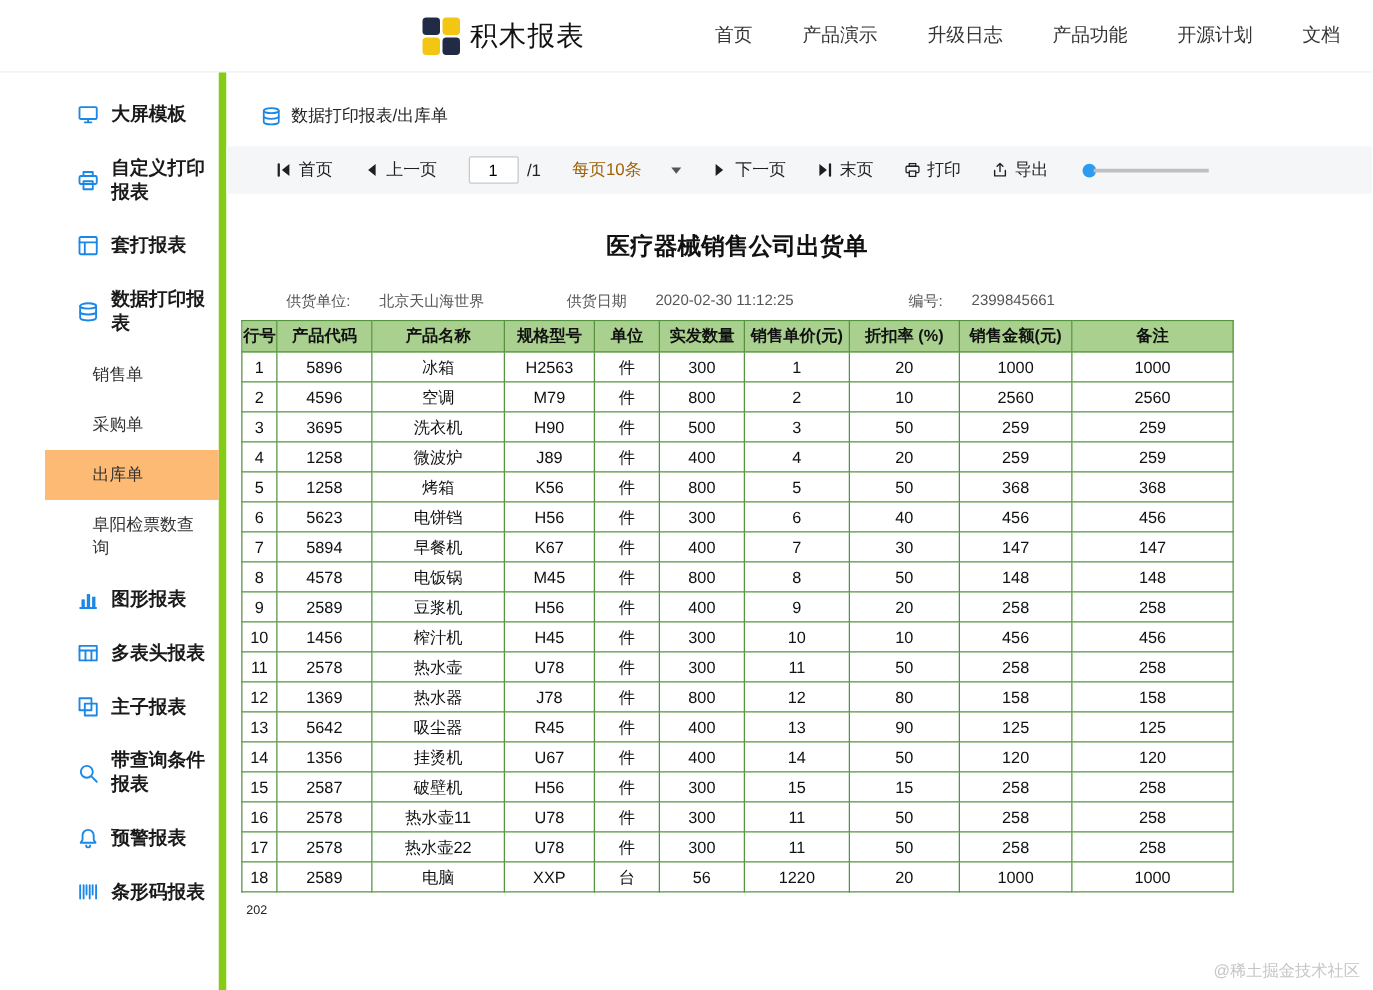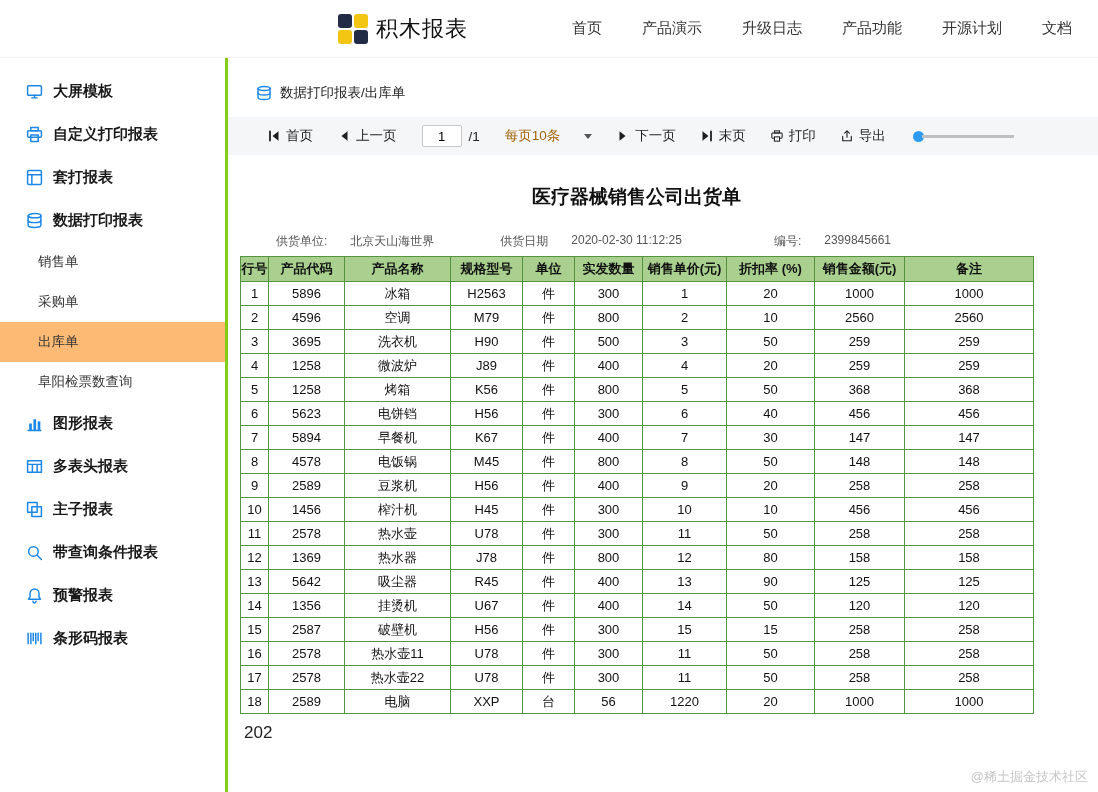--- a/index.html
+++ b/index.html
@@ -16,21 +16,21 @@
   .logo-icon i:nth-child(1){ background:#222b45; }
   .logo-icon i:nth-child(2){ background:#f3c614; }
   .logo-icon i:nth-child(3){ background:#f3c614; }
   .logo-icon i:nth-child(4){ background:#222b45; }
   .logo-text { font-size: 22px; font-weight: normal; color: #111; letter-spacing: 1px; }
   .top-nav { margin-left: auto; display: flex; gap: 40px; }
   .nav-item { font-size: 15px; color: #333; cursor: pointer; white-space: nowrap; }
 
   
   .body-wrap { display: flex; height: 734px; }
-  .sidebar { width: 228px; border-right: 3px solid #84cc16; padding-top: 12px; flex-shrink: 0; }
+  .sidebar { width: 181px; border-right: 6px solid #84cc16; padding-top: 12px; flex-shrink: 0; padding-left: 36px; }
   .side-item { display: flex; align-items: center; gap: 10px;
     padding: 12px 8px 12px 26px; font-size: 15px; font-weight: bold; color: #1a1a1a; cursor: pointer; }
   .side-item.sub { padding: 11px 8px 11px 38px; font-size: 13.5px; font-weight: normal; color: #333; }
   .side-item.active { background: #fdba74; }
   .side-icon { color: #1b87e6; display: inline-flex; }
   .side-icon svg { width: 17px; height: 17px; fill: none; stroke: currentColor;
     stroke-width: 1.4; stroke-linecap: round; stroke-linejoin: round; }
 
   .main { flex: 1; overflow: hidden; }
 
@@ -68,21 +68,21 @@
     margin: 23px 0 6px; }
   .info-group { display: inline-flex; gap: 23px; white-space: nowrap; }
   .info-g1 { margin-left: 36px; }
   .info-g2 { margin-left: 66px; }
   .info-g3 { margin-left: 92px; }
   .report-table { border-collapse: collapse; width: 793px; table-layout: fixed; }
   .report-table th { background: #a9d08e; border: 1px solid #55933f; height: 25px;
     font-size: 13px; font-weight: bold; color: #111; text-align: center; }
   .report-table td { border: 1px solid #55933f; height: 24px; font-size: 13px;
     color: #111; text-align: center; overflow: hidden; white-space: nowrap; }
-  .row-count { margin: 9px 0 0 4px; font-size: 17px; color: #222; }
+  .row-count { margin: 9px 0 0 4px; font-size: 10px; color: #222; }
 
   .watermark { position: fixed; right: 10px; bottom: 6px; font-size: 13px; color: #c6c6c6; }
 </style>
 </head>
 <body>
 
 <header class="top-header">
   <div class="logo">
     <span class="logo-icon">
         <i></i>

